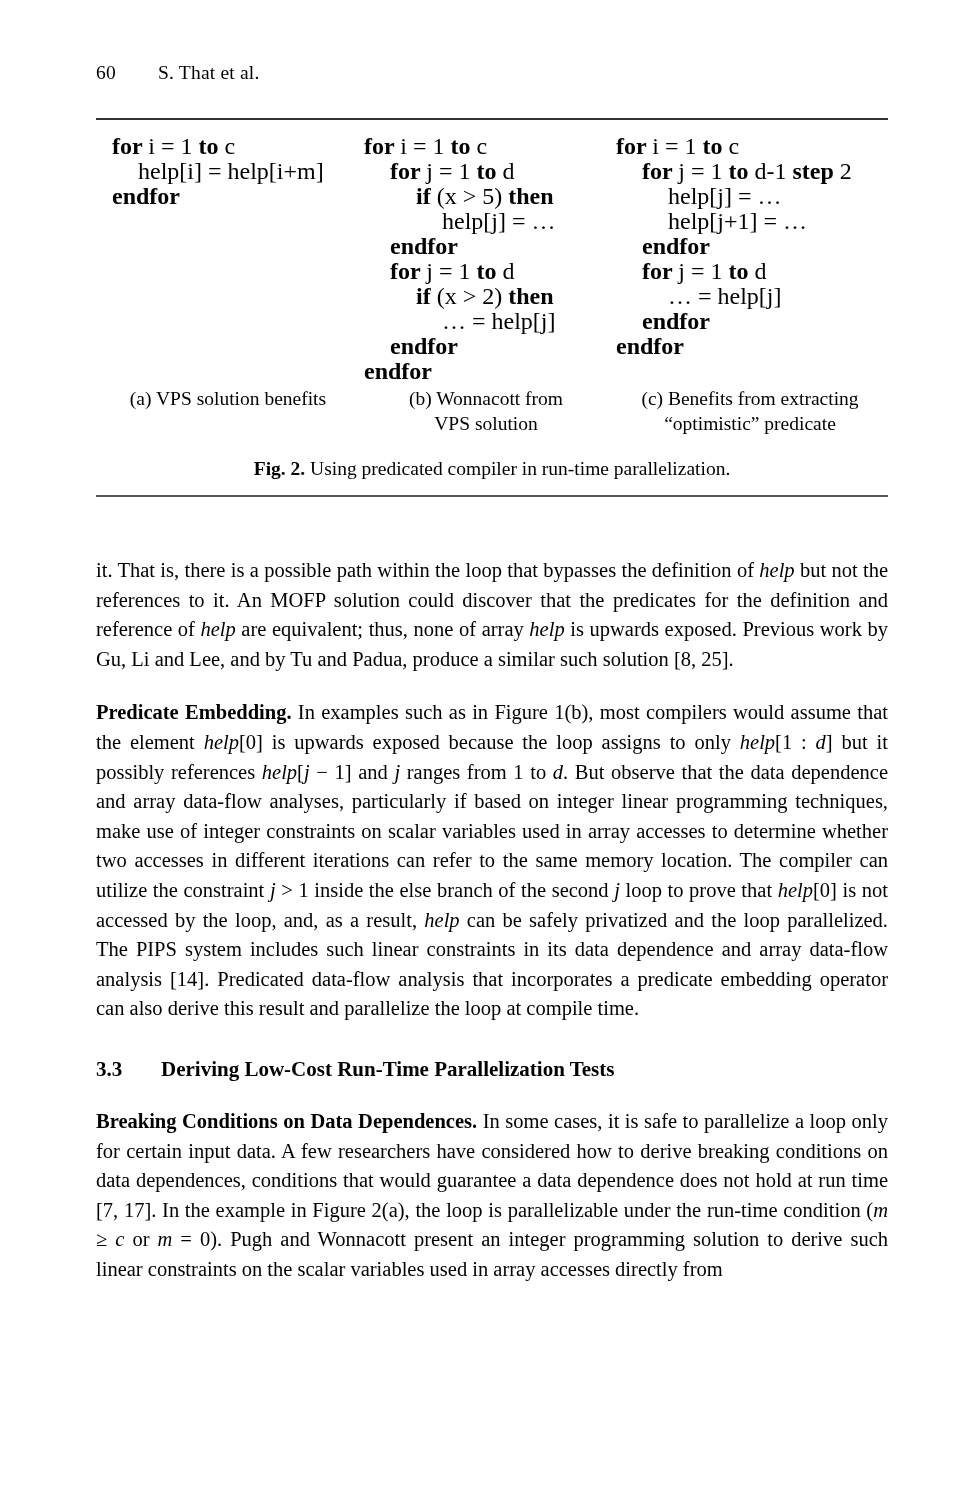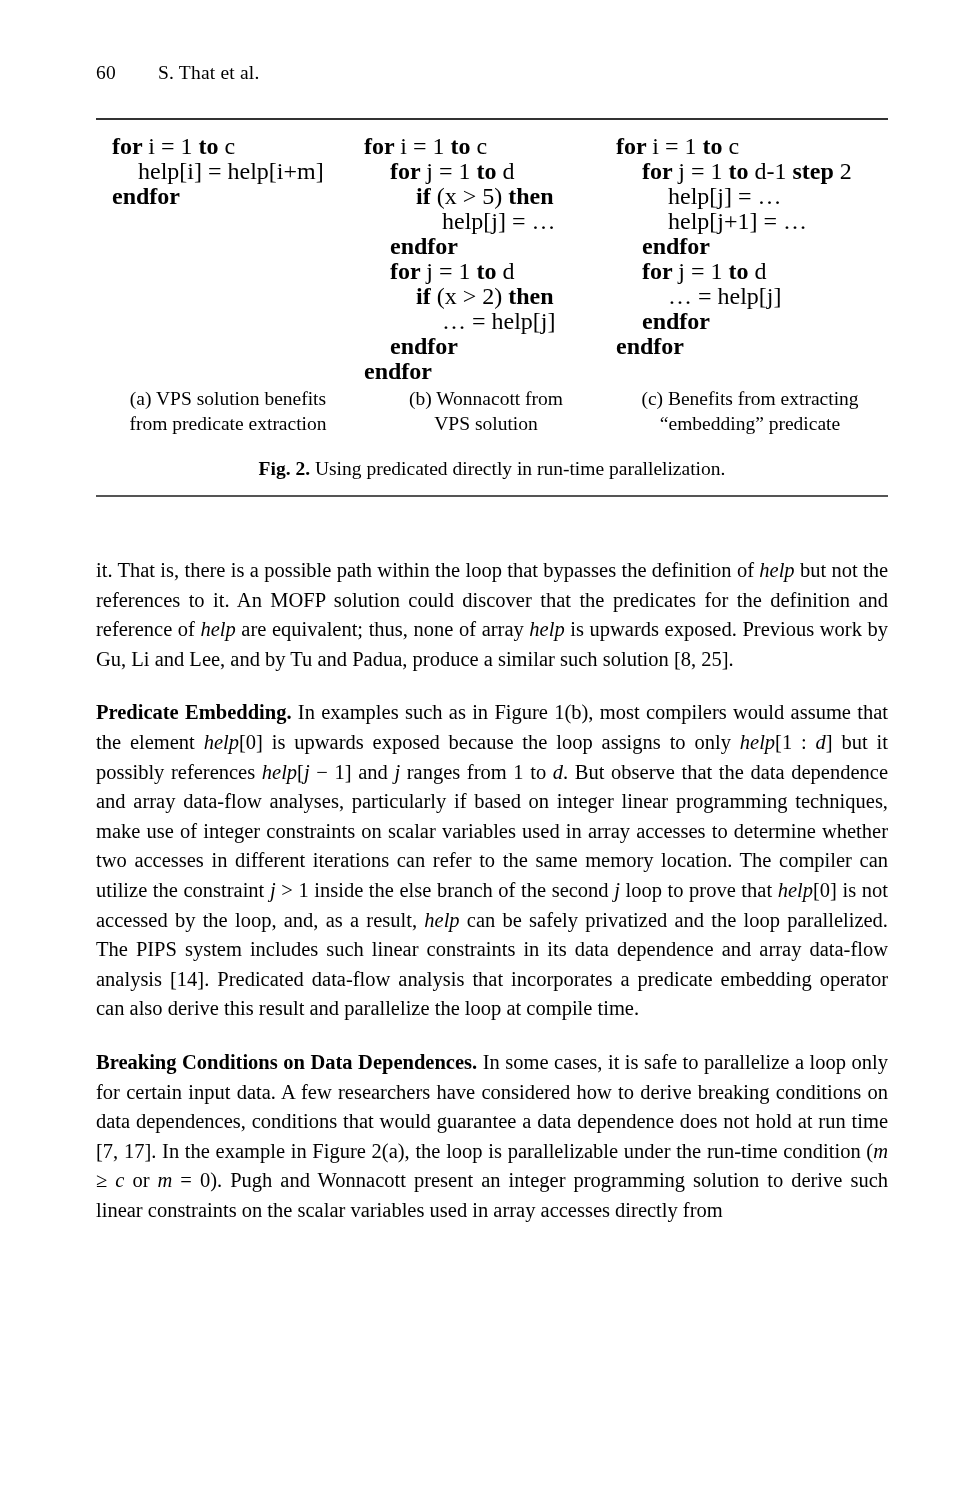--- a/index.html
+++ b/index.html
@@ -174,41 +174,41 @@
           <div class="cl ind1"><span class="kw">for </span><span>j = 1 </span><span class="kw">to </span><span>d</span></div>
           <div class="cl ind2"><span>… = help[j]</span></div>
           <div class="cl ind1"><span class="kw">endfor</span></div>
           <div class="cl ind0"><span class="kw">endfor</span></div>
         </div>
     </div>
 
     <div class="subcaps">
       <div class="subcap a">
         <span class="l1">(a) VPS solution benefits</span>
-        <span class="l2">from predicate extraction</span>
       </div>
       <div class="subcap b">
         <span class="l1">(b) Wonnacott from</span>
         <span class="l2">VPS solution</span>
       </div>
       <div class="subcap c">
         <span class="l1">(c) Benefits from extracting</span>
-        <span class="l2">“embedding” predicate</span>
+        <span class="l2">“optimistic” predicate</span>
       </div>
     </div>
 
     <div class="figcaption">
-      <span class="figlabel">Fig. 2.</span><span> Using predicated directly in run-time parallelization.</span>
+      <span class="figlabel">Fig. 2.</span><span> Using predicated compiler in run-time parallelization.</span>
     </div>
 
     <div class="rule bottom"></div>
   </div>
 
   <div class="body">
     <p><span class="rich"><span>it. That is, there is a possible path within the loop that bypasses the definition of </span><span class="mi">help</span><span> but not the references to it. An MOFP solution could discover that the predicates for the definition and reference of </span><span class="mi">help</span><span> are equivalent; thus, none of array </span><span class="mi">help</span><span> is upwards exposed. Previous work by Gu, Li and Lee, and by Tu and Padua, produce a similar such solution [8, 25].</span></span></p>
 
     <p class="gap"><span class="runin">Predicate Embedding.</span><span class="rich"><span> In examples such as in Figure 1(b), most compilers would assume that the element </span><span class="mi">help</span><span>[0] is upwards exposed because the loop assigns to only </span><span class="mi">help</span><span>[1 : </span><span class="mi">d</span><span>] but it possibly references </span><span class="mi">help</span><span>[</span><span class="mi">j</span><span> − 1] and </span><span class="mi">j</span><span> ranges from 1 to </span><span class="mi">d</span><span>. But observe that the data dependence and array data-flow analyses, particularly if based on integer linear programming techniques, make use of integer constraints on scalar variables used in array accesses to determine whether two accesses in different iterations can refer to the same memory location. The compiler can utilize the constraint </span><span class="mi">j</span><span> &gt; 1 inside the else branch of the second </span><span class="mi">j</span><span> loop to prove that </span><span class="mi">help</span><span>[0] is not accessed by the loop, and, as a result, </span><span class="mi">help</span><span> can be safely privatized and the loop parallelized. The PIPS system includes such linear constraints in its data dependence and array data-flow analysis [14]. Predicated data-flow analysis that incorporates a predicate embedding operator can also derive this result and parallelize the loop at compile time.</span></span></p>
 
+    <h3 class="sec"><span class="num">3.3</span><span>Deriving Low-Cost Run-Time Parallelization Tests</span></h3>
 
     <p class="gap"><span class="runin">Breaking Conditions on Data Dependences.</span><span class="rich"><span> In some cases, it is safe to parallelize a loop only for certain input data. A few researchers have considered how to derive breaking conditions on data dependences, conditions that would guarantee a data dependence does not hold at run time [7, 17]. In the example in Figure 2(a), the loop is parallelizable under the run-time condition (</span><span class="mi">m</span><span> ≥ </span><span class="mi">c</span><span> or </span><span class="mi">m</span><span> = 0). Pugh and Wonnacott present an integer programming solution to derive such linear constraints on the scalar variables used in array accesses directly from</span></span></p>
   </div>
 
 </div>
 
 </body></html>

